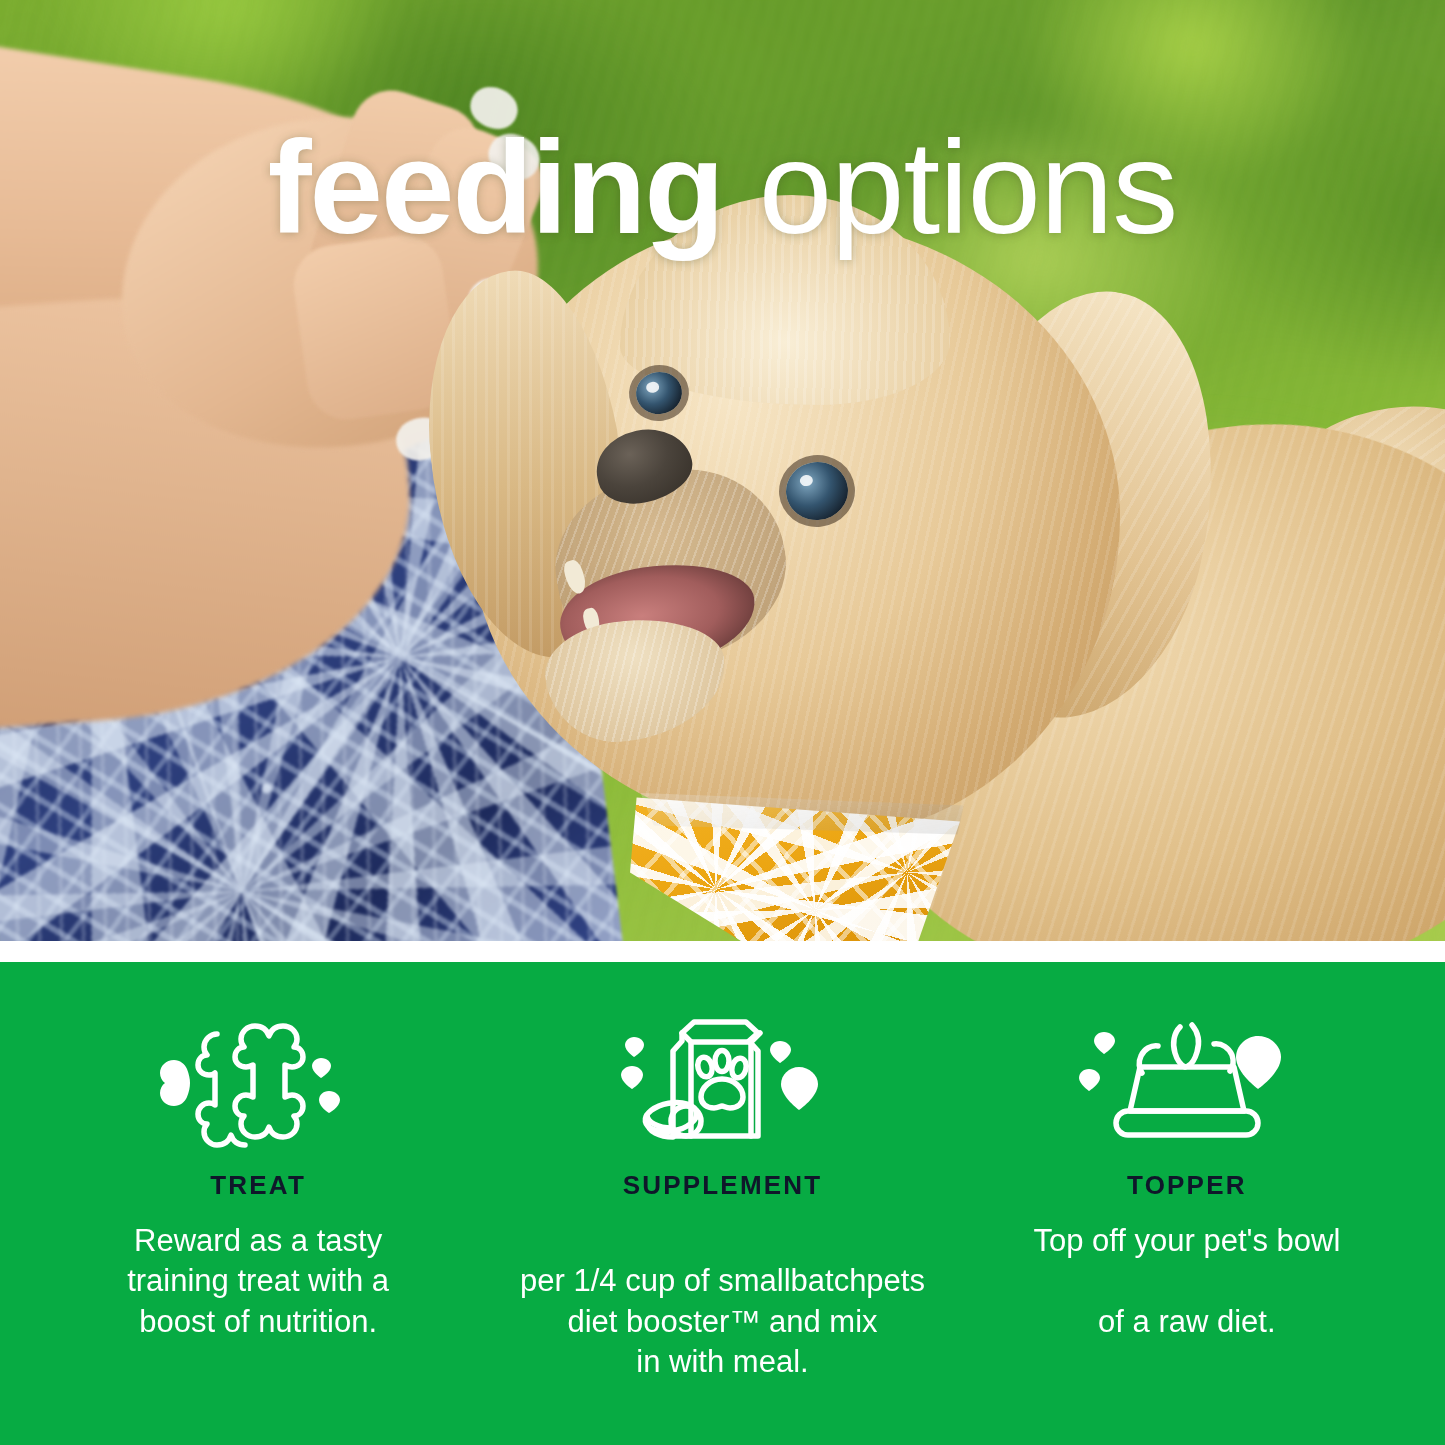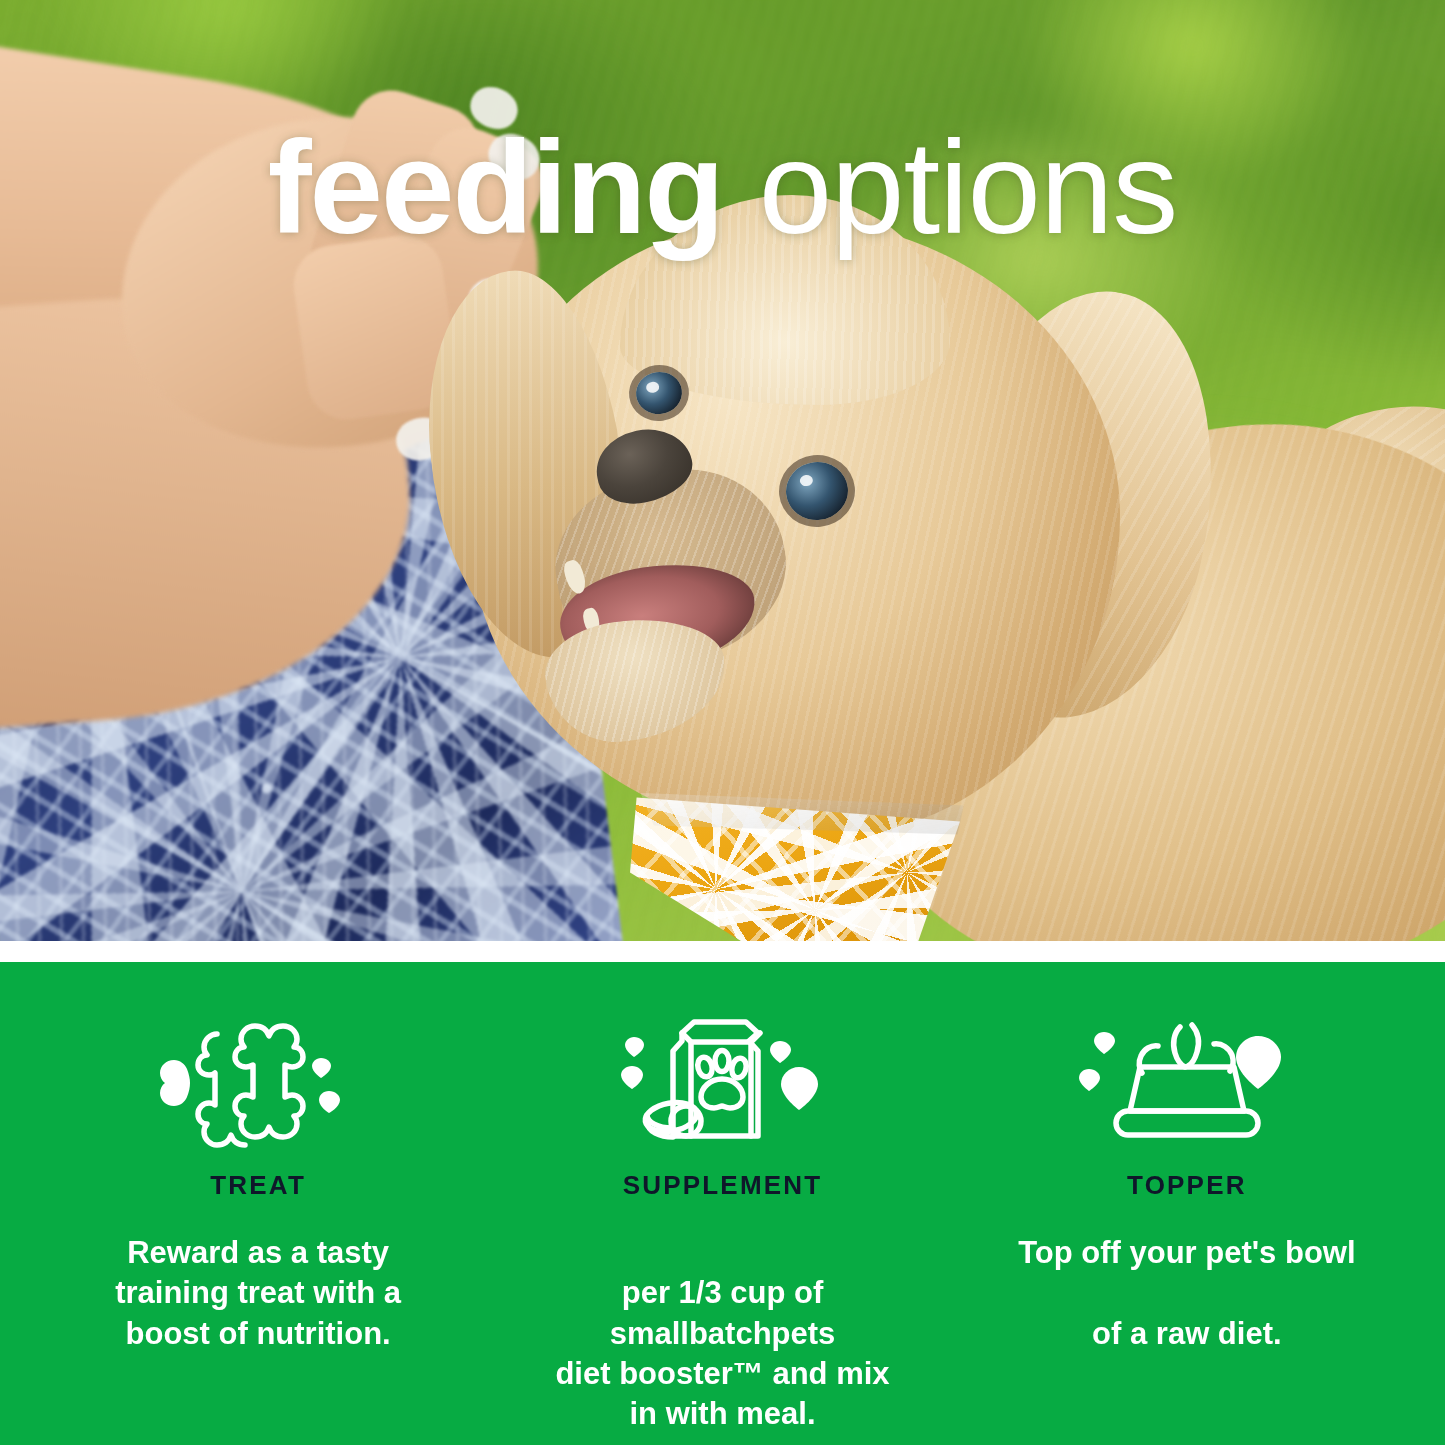--- a/index.html
+++ b/index.html
@@ -225,22 +225,22 @@
     display:flex; flex-direction:row; align-items:flex-start; justify-content:space-between;
     padding:42px 26px 0 26px;
   }
   .col { width:33.33%; display:flex; flex-direction:column; align-items:center; }
   .icon-wrap { height:160px; display:flex; align-items:center; justify-content:center; }
   .col-label {
     margin-top:6px;
     font-size:26px; font-weight:700; color:#0f172a; letter-spacing:2.2px;
   }
   .col-desc {
-    margin-top:32px;
-    font-size:31px; line-height:1.30; color:#fff; text-align:center; font-weight:700;
+    margin-top:20px;
+    font-size:31px; line-height:1.30; color:#fff; text-align:center; font-weight:400;
     max-width:420px;
   }
 </style>
 </head>
 <body>
 
 <div class="page">
 
   <div class="hero">
     <div class="grass"></div>
@@ -334,21 +334,21 @@
             <ellipse cx="73" cy="108" rx="26" ry="14" transform="rotate(-10 73 108)"></ellipse>
             <path d="M49 106c0 7 11 13 25 13"></path>
             <path d="M50 115c0 7 11 13 25 13"></path>
             <circle cx="88" cy="112" r="15"></circle>
           </g>
         </svg>
       </div>
       <div class="col-label">SUPPLEMENT</div>
       <div class="col-desc">
         <br>
-        <span>per 1/3 cup of smallbatchpets</span><br>
+        <span>per 1/4 cup of smallbatchpets</span><br>
         <span>diet booster™ and mix</span><br>
         <span>in with meal.</span>
       </div>
     </div>
 
     <div class="col">
       <div class="icon-wrap">
         <svg width="250" height="150" viewBox="0 0 250 150">
           <path d="M42 23c-6 0-10 4-10 9 0 6 10 13 10 13s11-7 11-13c0-5-5-9-11-9z" fill="#fff"></path>
           <path d="M27 60c-6 0-10 4-10 9 0 6 10 13 10 13s11-7 11-13c0-5-5-9-11-9z" fill="#fff"></path>

